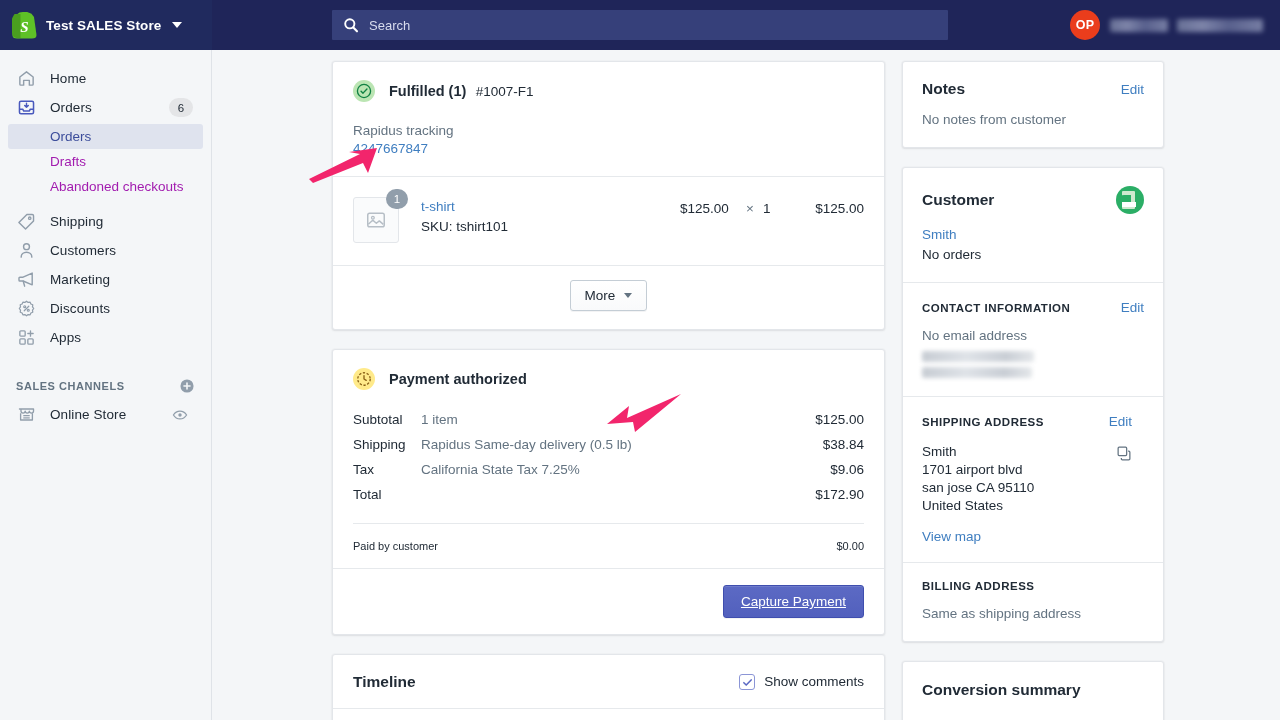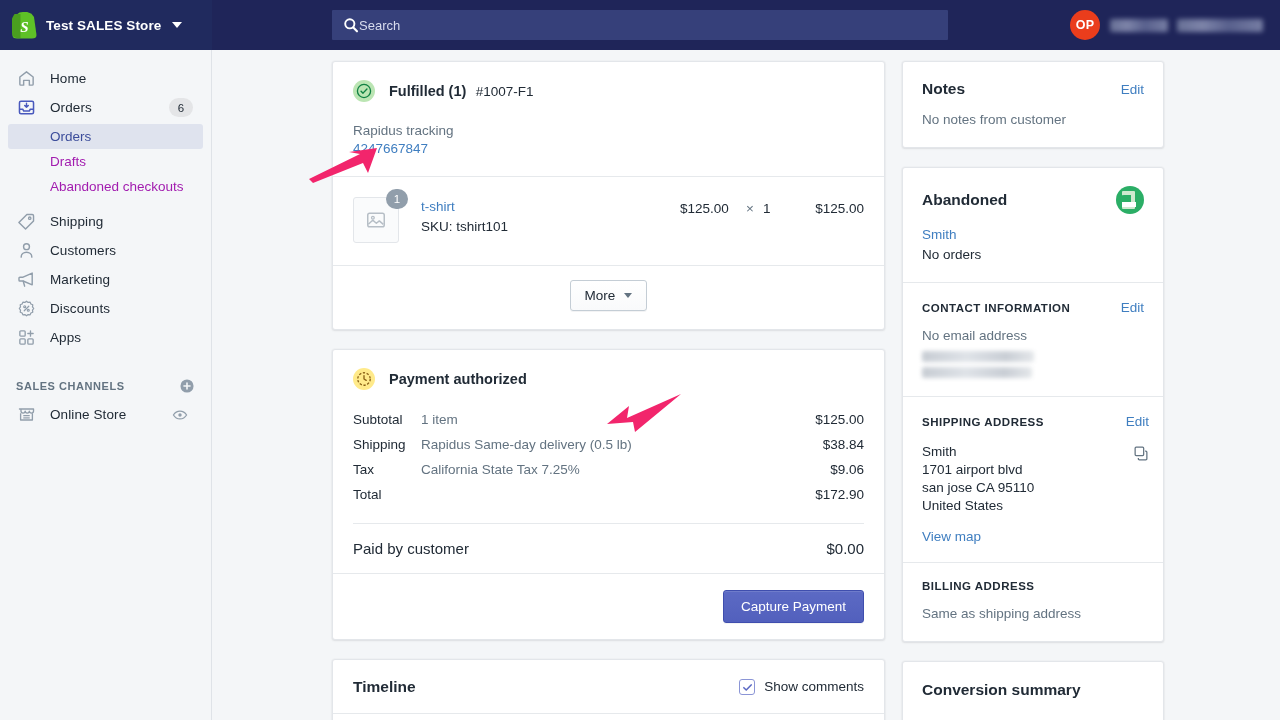--- a/index.html
+++ b/index.html
@@ -60,21 +60,21 @@
     border-right: 5px solid transparent;
     border-top: 6px solid #ffffff;
     margin-left: 2px;
   }
   .searchbar {
     position: absolute; left: 332px; top: 10px;
     width: 616px; height: 30px;
     background: #36407a;
     border-radius: 1px;
     display: flex; align-items: center;
-    padding-left: 11px; gap: 0;
+    padding-left: 11px; gap: 10px;
     cursor: text;
   }
   .searchbar svg { display: block; }
   .search-placeholder {
     color: #d8dcee; font-size: 13px;
   }
   .topbar-right {
     position: absolute; right: 17px; top: 0; height: 50px;
     display: flex; align-items: center; gap: 10px;
   }
@@ -230,35 +230,36 @@
   }
   .btn-primary {
     background: linear-gradient(180deg,#5c6ac4 0%,#5260bd 100%);
     border: 1px solid #3f4eae;
     color: #fff;
     padding: 8px 17px;
     font-size: 13.5px;
     border-radius: 3px;
     cursor: pointer;
     box-shadow: inset 0 1px 0 rgba(255,255,255,0.12), 0 1px 0 rgba(22,29,37,0.05);
+    text-decoration: underline;
   }
 
   
   .pay-table { margin-top: 17px; }
   .pay-row {
     display: flex; align-items: baseline;
     font-size: 13.5px; line-height: 25px;
   }
   .pay-k { width: 68px; color: #212b36; flex: none; }
   .pay-d { flex: 1; color: #637381; }
   .pay-v { color: #212b36; text-align: right; white-space: nowrap; }
   .pay-row.total .pay-k { color: #212b36; }
   .paid-row {
     display: flex; justify-content: space-between;
-    font-size: 15px; color: #212b36;
+    font-size: 11px; color: #212b36;
   }
   .capture-row { padding: 16px 20px; display: flex; justify-content: flex-end; }
 
   
   .timeline-head {
     display: flex; align-items: center; justify-content: space-between;
     padding: 18px 20px 17px 20px;
   }
   .timeline-title { font-size: 15.5px; font-weight: bold; color: #212b36; }
   .checkline { display: flex; align-items: flex-start; gap: 9px; cursor: pointer; }
@@ -590,21 +591,21 @@
           <span class="rc-title">Notes</span>
           <span class="rc-edit">Edit</span>
         </div>
         <div class="rc-muted">No notes from customer</div>
       </div>
     </div>
 
     <div class="card">
       <div class="card-sec" style="padding:18px 19px 18px 19px">
         <div class="rc-head">
-          <span class="rc-title">Abandoned</span>
+          <span class="rc-title">Customer</span>
           <span class="cust-avatar">
             <span class="sh1"></span>
               <span class="sh2"></span>
               <span class="sh3"></span>
           </span>
         </div>
         <div style="margin-top:13px">
           <div class="rc-link">Smith</div>
           <div class="rc-text" style="margin-top:4px">No orders</div>
         </div>
@@ -619,21 +620,21 @@
         </div>
         <div class="rc-muted" style="margin-top:13px">No email address</div>
         <div style="margin-top:8px">
           <div class="blur-line" style="width:112px"></div>
           <div class="blur-line" style="width:110px;margin-top:5px"></div>
         </div>
       </div>
 
       <div class="divider"></div>
 
-      <div class="card-sec" style="padding:17px 14px 18px 19px">
+      <div class="card-sec" style="padding:17px 31px 18px 19px">
         <div class="rc-head">
           <span class="rc-title-sm">SHIPPING ADDRESS</span>
           <span class="rc-edit">Edit</span>
         </div>
         <div class="addr-top">
           <div>
             <div class="rc-text">Smith</div>
             <div class="rc-text">1701 airport blvd</div>
             <div class="rc-text">san jose CA 95110</div>
             <div class="rc-text">United States</div>

